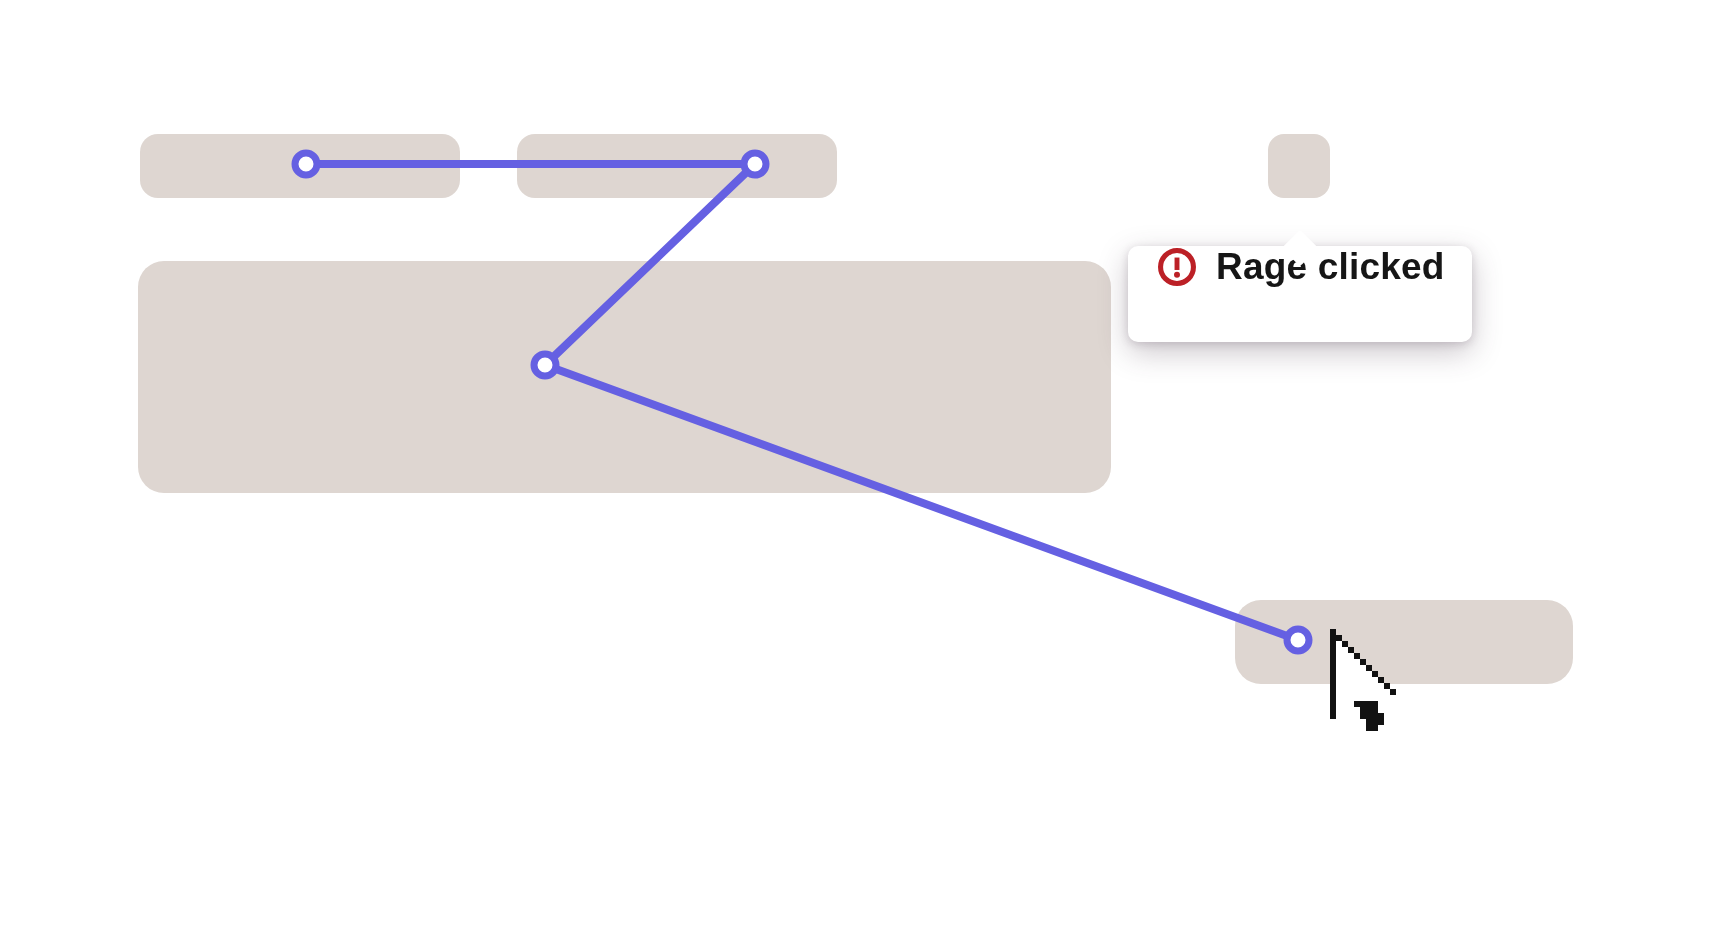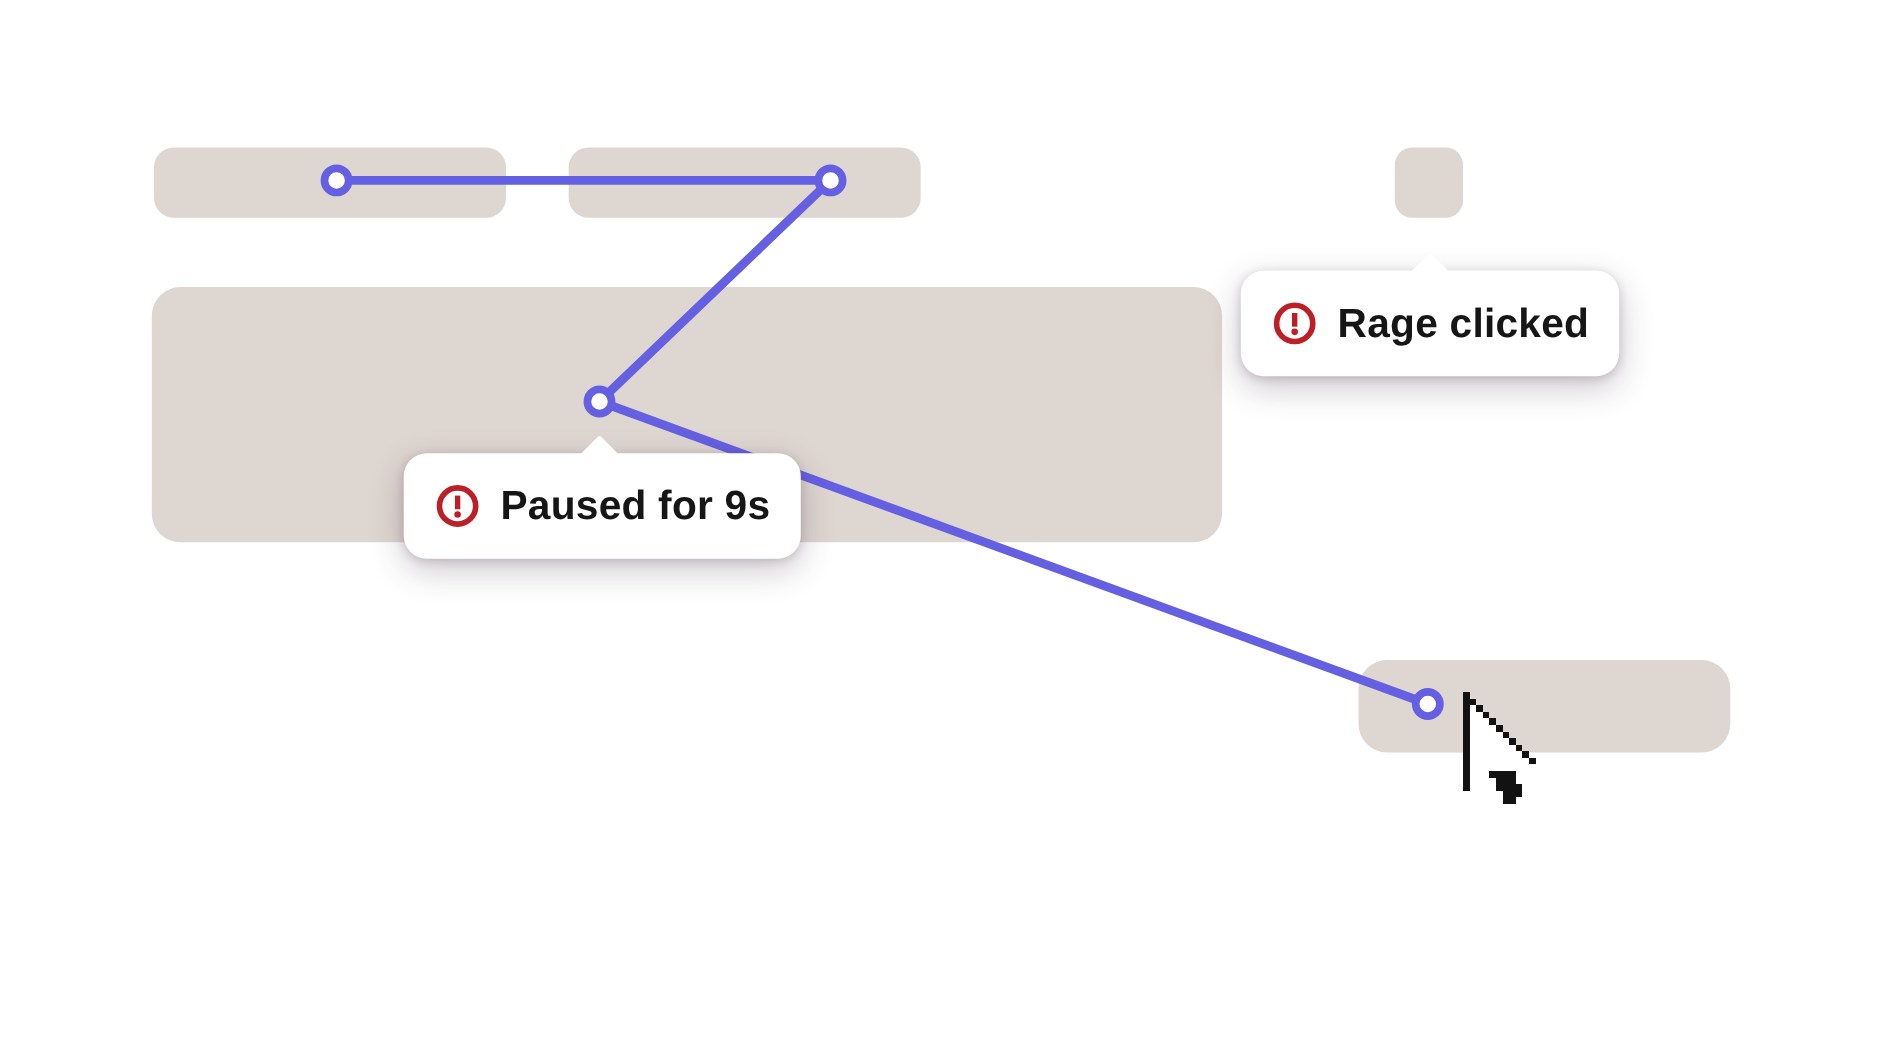--- a/index.html
+++ b/index.html
@@ -16,23 +16,23 @@
   .wf-block{
     position:absolute;
     background:var(--block-fill,#ded6d1);
   }
   .path-layer{
     position:absolute;left:0;top:0;
   }
   .tooltip{
     position:absolute;
     background:var(--tooltip-bg,#ffffff);
-    border-radius:21px;
+    border-radius:10px;
     box-shadow:0 10px 30px rgba(70,50,70,0.28), 0 2px 8px rgba(70,50,70,0.18);
-    display:flex;align-items:center;
+    display:flex;
     padding:0 28px;
     box-sizing:border-box;
     gap:18px;
   }
   .tooltip .caret{
     position:absolute;
     top:-11px;
     width:26px;height:26px;
     background:var(--tooltip-bg,#ffffff);
     transform:rotate(45deg);
@@ -64,29 +64,20 @@
   <div class="wf-block" style="left: 1235px; top: 600px; width: 338px; height: 84px; border-radius: 26px;"></div>
 
   <svg class="path-layer" width="1716" height="948" viewBox="0 0 1716 948" id="pathLayer">
       <polyline points="306,164 755,164 545,365 1298,640" fill="none" stroke="#6560e2" stroke-width="8" stroke-linejoin="round" stroke-linecap="round"></polyline>
       <circle cx="306" cy="164" r="11" fill="#ffffff" stroke="#6560e2" stroke-width="7"></circle>
       <circle cx="755" cy="164" r="11" fill="#ffffff" stroke="#6560e2" stroke-width="7"></circle>
       <circle cx="545" cy="365" r="11" fill="#ffffff" stroke="#6560e2" stroke-width="7"></circle>
       <circle cx="1298" cy="640" r="11" fill="#ffffff" stroke="#6560e2" stroke-width="7"></circle>
     </svg>
 
-  <div class="tooltip" style="left: 367px; top: 412px; width: 361px; height: 96px;">
-    <div class="caret" style="left: 165px;"></div>
-    <svg class="alert-icon" width="42" height="42" viewBox="0 0 24 24">
-      <circle class="ring" cx="12" cy="12" r="9.4" stroke-width="2.9"></circle>
-      <rect class="mark" x="10.6" y="6.6" width="2.8" height="7.1"></rect>
-      <circle class="mark" cx="12" cy="16.4" r="1.7"></circle>
-    </svg>
-    <span class="label">Paused for 9s</span>
-  </div>
 
   <div class="tooltip" style="left: 1128px; top: 246px; width: 344px; height: 96px;">
     <div class="caret" style="left: 159px;"></div>
     <svg class="alert-icon" width="42" height="42" viewBox="0 0 24 24">
       <circle class="ring" cx="12" cy="12" r="9.4" stroke-width="2.9"></circle>
       <rect class="mark" x="10.6" y="6.6" width="2.8" height="7.1"></rect>
       <circle class="mark" cx="12" cy="16.4" r="1.7"></circle>
     </svg>
     <span class="label">Rage clicked</span>
   </div>

